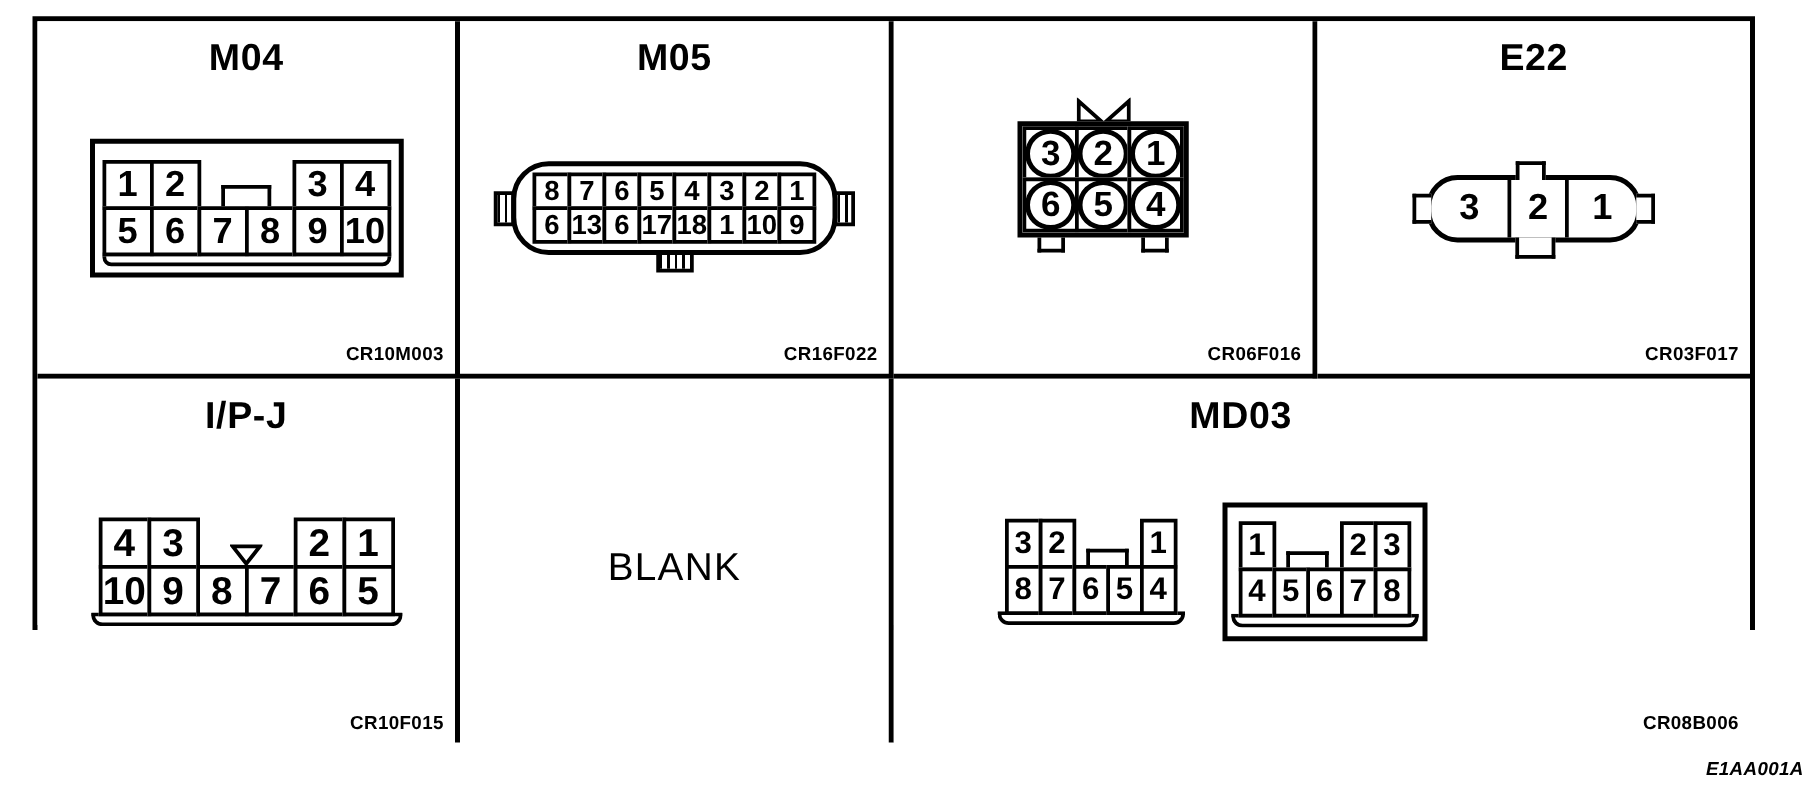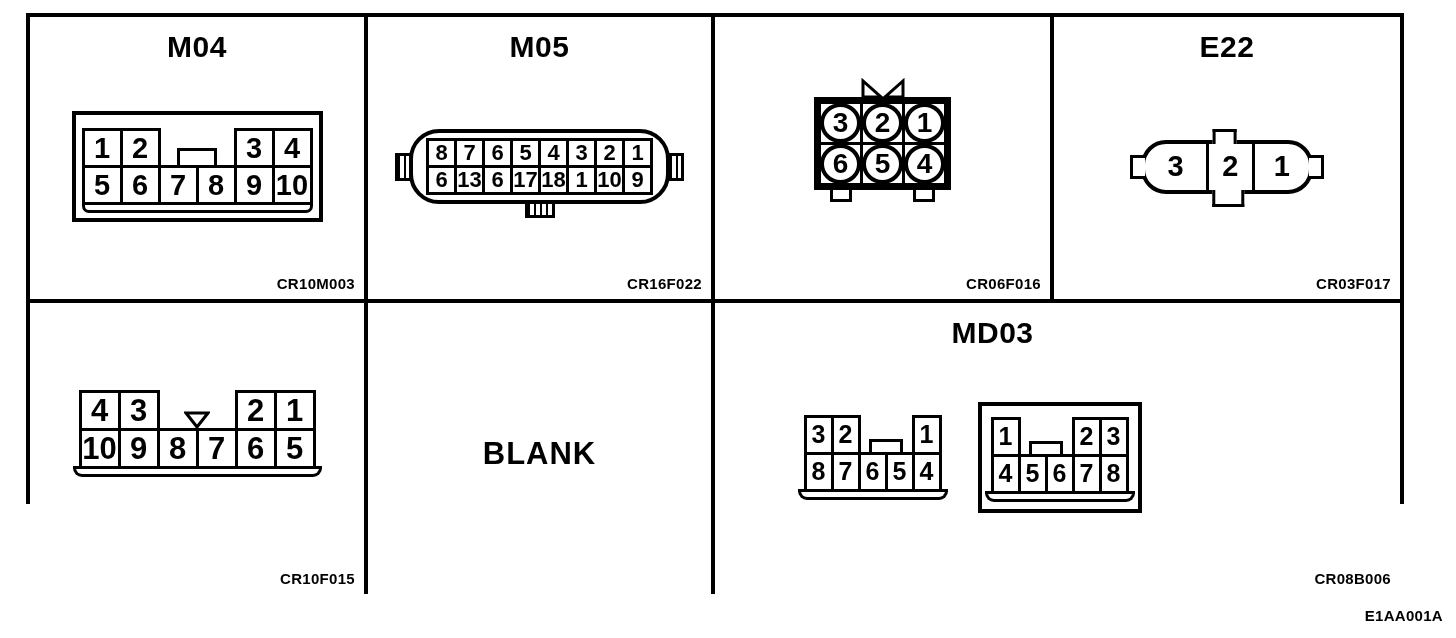--- a/index.html
+++ b/index.html
@@ -12,21 +12,21 @@
     grid-template-columns:338px 347px 339px 346px;
     grid-template-rows:286px 291px; background:#fff; }
   .cell { position:relative; display:flex; flex-direction:column; background:#fff; }
   .bR { border-right:4px solid #000; }
   .bB { border-bottom:4px solid #000; }
   .c-md03 { grid-column:3 / 5; }
 
   .cell-title { text-align:center; margin-top:13px; font-size:30px; font-weight:700; letter-spacing:.5px; }
   .conn-area { flex:1; display:flex; align-items:center; justify-content:center; padding-bottom:30px; }
   .cell-code { position:absolute; right:9px; bottom:7px; font-size:15px; font-weight:700; letter-spacing:.3px; }
-  .footer-code { position:absolute; right:13px; top:607px; font-size:15px; font-weight:700; letter-spacing:.3px; }
+  .footer-code { position:absolute; right:13px; top:607px; font-size:15px; font-weight:700; letter-spacing:.3px;font-style:italic; }
 
   
   .connbox { display:inline-flex; flex-direction:column; align-items:stretch; position:relative; }
   .prow { display:flex; }
   .prow > * + * { margin-left:-3px; }
   .prow + .prow { margin-top:-3px; }
   .pcell { border:3px solid #000; background:#fff; display:flex; align-items:center;
     justify-content:center; font-weight:700; position:relative; z-index:1; line-height:1; }
   .pgap { position:relative; }
   .pbase { height:11px; border:3px solid #000; margin-top:-3px;
@@ -91,21 +91,21 @@
   .c-md03 .cell-title { padding-right:170px;margin-left:40px; }
   .c-md03 .conn-area { padding-right:170px; }
   .md03-pair { display:flex; align-items:center; gap:36px; }
   .c-md03 .pcell { width:30px; height:40px; font-size:25px; }
   .c-md03 .pgap { width:57px; height:40px; }
   .c-md03 .tab-up { width:34px; height:16px; }
   .md03-frame { border:4px solid #000; padding:11px 9px 7px; background:#fff; }
 
   
   .blank-label { flex:1; display:flex; align-items:center; justify-content:center;
-    font-size:31px; font-weight:700; letter-spacing:1px; padding-top:10px; }
+    font-size:31px; font-weight:400; letter-spacing:1px; padding-top:10px; }
 </style>
 </head>
 <body>
 
 <div class="sheet">
 
   <div class="cell bR bB c-m04">
     <div class="cell-title">M04</div>
     <div class="conn-area">
       <div class="m04-outer connbox">
@@ -216,20 +216,21 @@
           <div class="e22-sec s3">3</div>
           <div class="e22-sec s2">2</div>
           <div class="e22-sec s1">1</div>
         </div>
       </div>
     </div>
     <div class="cell-code">CR03F017</div>
   </div>
 
   <div class="cell bR c-ipj">
+    <div class="cell-title">I/P-J</div>
     <div class="conn-area">
       <div class="connbox">
         <div class="prow">
           <div class="pcell">4</div>
           <div class="pcell">3</div>
           <div class="pgap">
             <svg class="tri-down" width="26" height="18" viewBox="0 0 26 18">
               <polygon points="2,2 24,2 13,16" fill="#fff" stroke="#000" stroke-width="3"></polygon>
             </svg>
           </div>

